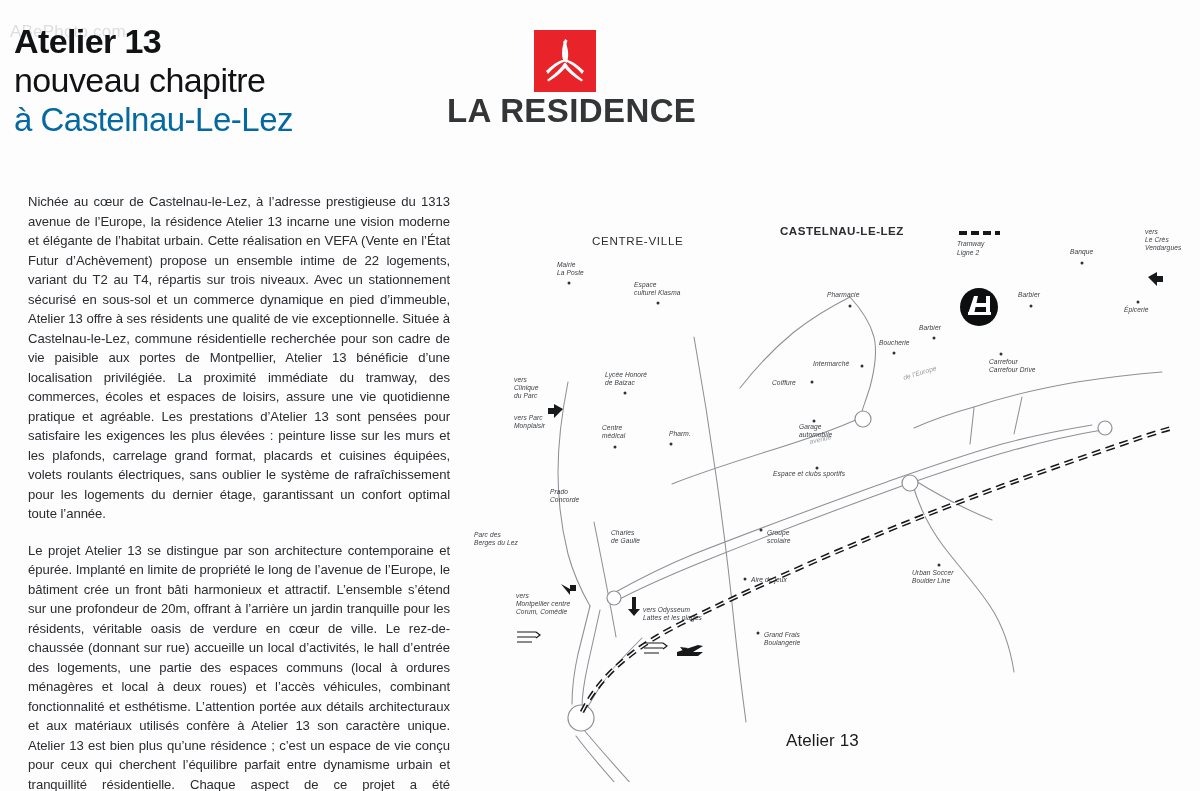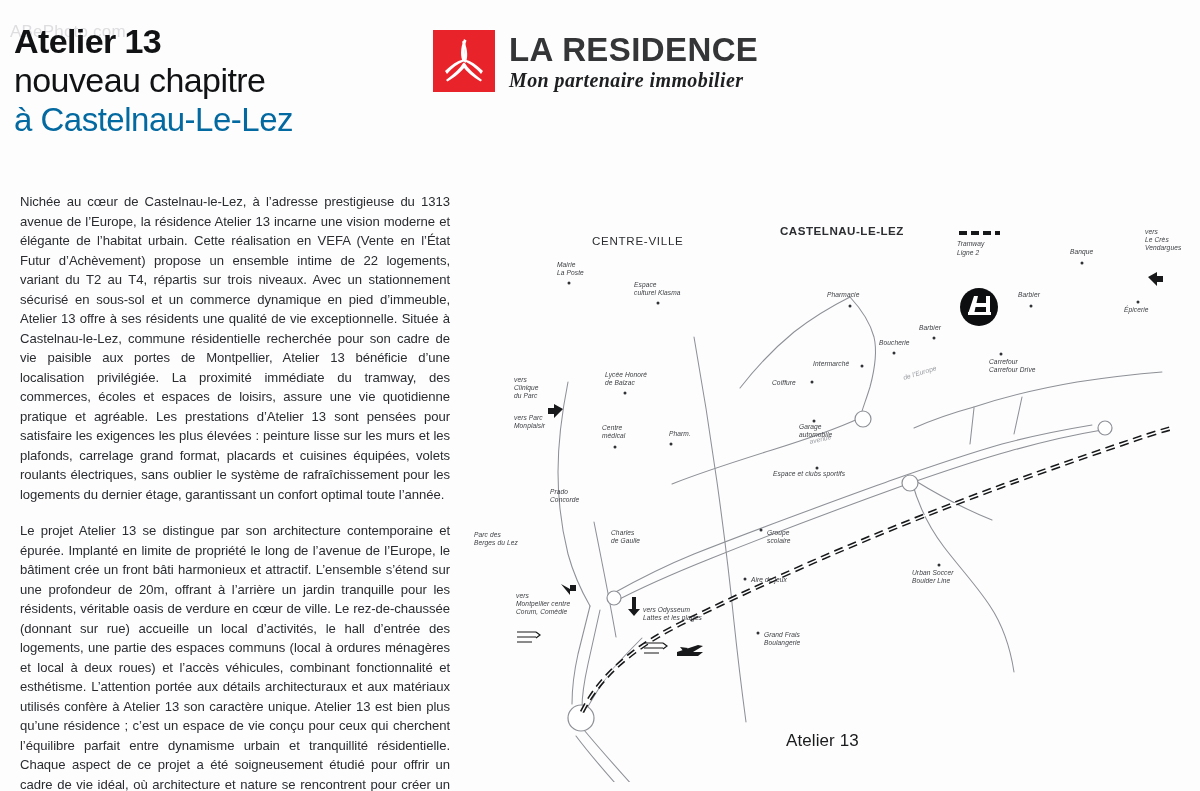--- a/index.html
+++ b/index.html
@@ -59,21 +59,22 @@
     line-height: 40px;
     color: #0369a1;
   }
 
   
   #brand {
     position: absolute;
     left: 433px;
     top: 30px;
     display: flex;
-    align-items: flex-end;
+    align-items: center;
+    flex-direction: column;
   }
   #brand .mark {
     width: 62px;
     height: 62px;
     background: #e8232a;
     position: relative;
     flex: none;
   }
   #brand .mark svg { display: block; }
   #brand .words {
@@ -100,21 +101,21 @@
   }
 
   
   #copy {
     position: absolute;
     left: 12px;
     top: 192px;
     width: 438px;
   }
   #copy p {
-    margin: 0 0 17px 8px;
+    margin: 0 0 17px 16px;
     font-size: 13.1px;
     line-height: 19.5px;
     text-align: justify;
     color: #2a2c30;
     letter-spacing: -0.05px;
   }
   #copy p:last-child { margin-bottom: 0; }
 
   
   #map-panel {
@@ -180,21 +181,20 @@
           <path d="M31 11 C35 20 35 28 32.5 33 L29.5 30 C32 25 32 18 29 11.5 Z"></path>
           <path d="M13 50 C21 44 27 38.5 30.5 32.5 L32.5 36 C28.5 42 22 47 14.5 51.5 Z"></path>
           <path d="M49 50 C41 44 35 38.5 31.5 32.5 L29.5 36 C33.5 42 40 47 47.5 51.5 Z"></path>
           <path d="M30.5 31.5 C25 33.5 19 38 14 44 L12 41 C18 35 24 31 30 29.5 Z"></path>
           <path d="M31.5 31.5 C37 33.5 43 38 48 44 L50 41 C44 35 38 31 32 29.5 Z"></path>
         </g>
       </svg>
     </div>
     <div class="words">
       <div class="name">LA RESIDENCE</div>
-      <div class="tag">Mon partenaire immobilier</div>
     </div>
   </div>
 
   <div id="copy">
     <p>Nichée au cœur de Castelnau-le-Lez, à l’adresse prestigieuse du 1313 avenue de l’Europe, la résidence Atelier 13 incarne une vision moderne et élégante de l’habitat urbain. Cette réalisation en VEFA (Vente en l’État Futur d’Achèvement) propose un ensemble intime de 22 logements, variant du T2 au T4, répartis sur trois niveaux. Avec un stationnement sécurisé en sous-sol et un commerce dynamique en pied d’immeuble, Atelier 13 offre à ses résidents une qualité de vie exceptionnelle. Située à Castelnau-le-Lez, commune résidentielle recherchée pour son cadre de vie paisible aux portes de Montpellier, Atelier 13 bénéficie d’une localisation privilégiée. La proximité immédiate du tramway, des commerces, écoles et espaces de loisirs, assure une vie quotidienne pratique et agréable. Les prestations d’Atelier 13 sont pensées pour satisfaire les exigences les plus élevées : peinture lisse sur les murs et les plafonds, carrelage grand format, placards et cuisines équipées, volets roulants électriques, sans oublier le système de rafraîchissement pour les logements du dernier étage, garantissant un confort optimal toute l’année.</p>
     <p>Le projet Atelier 13 se distingue par son architecture contemporaine et épurée. Implanté en limite de propriété le long de l’avenue de l’Europe, le bâtiment crée un front bâti harmonieux et attractif. L’ensemble s’étend sur une profondeur de 20m, offrant à l’arrière un jardin tranquille pour les résidents, véritable oasis de verdure en cœur de ville. Le rez-de-chaussée (donnant sur rue) accueille un local d’activités, le hall d’entrée des logements, une partie des espaces communs (local à ordures ménagères et local à deux roues) et l’accès véhicules, combinant fonctionnalité et esthétisme. L’attention portée aux détails architecturaux et aux matériaux utilisés confère à Atelier 13 son caractère unique. Atelier 13 est bien plus qu’une résidence ; c’est un espace de vie conçu pour ceux qui cherchent l’équilibre parfait entre dynamisme urbain et tranquillité résidentielle. Chaque aspect de ce projet a été soigneusement étudié pour offrir un cadre de vie idéal, où architecture et nature se rencontrent pour créer un lieu de vie harmonieux et accueillant. Avec Atelier 13, vivez l’exception au cœur de Castelnau-le-Lez.</p>
   </div>
 
   <div id="map-panel">
     <svg id="map-svg" width="738" height="600" viewBox="0 0 738 600" aria-hidden="false">

